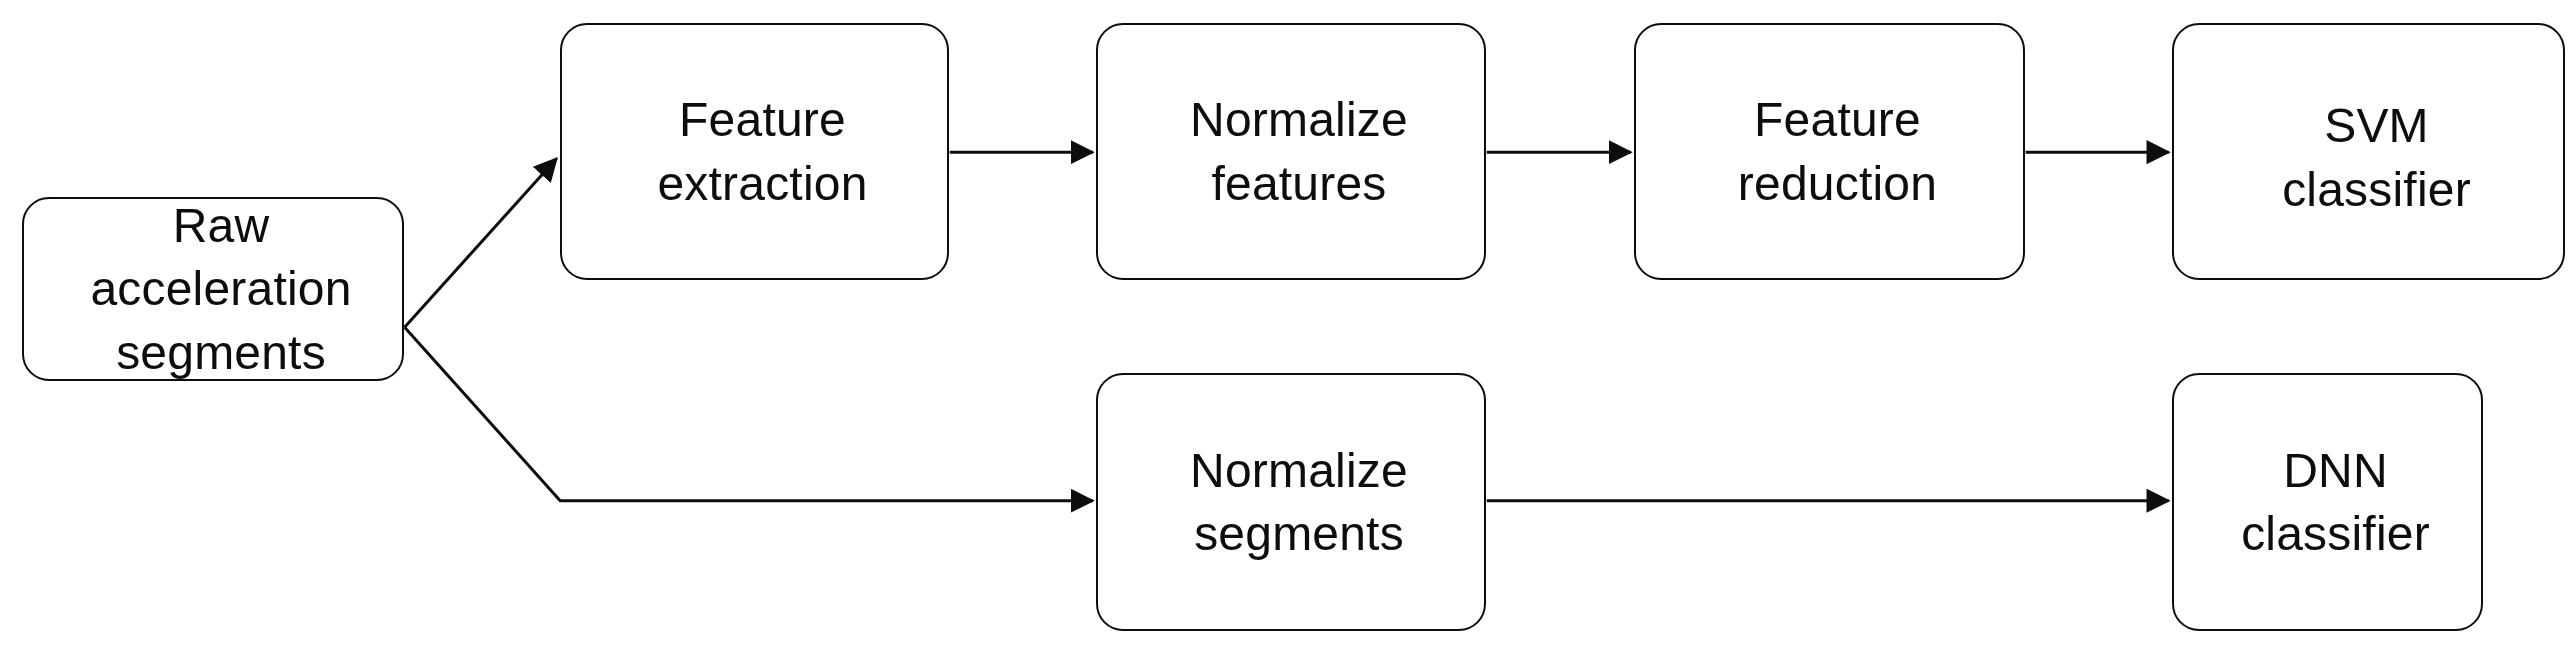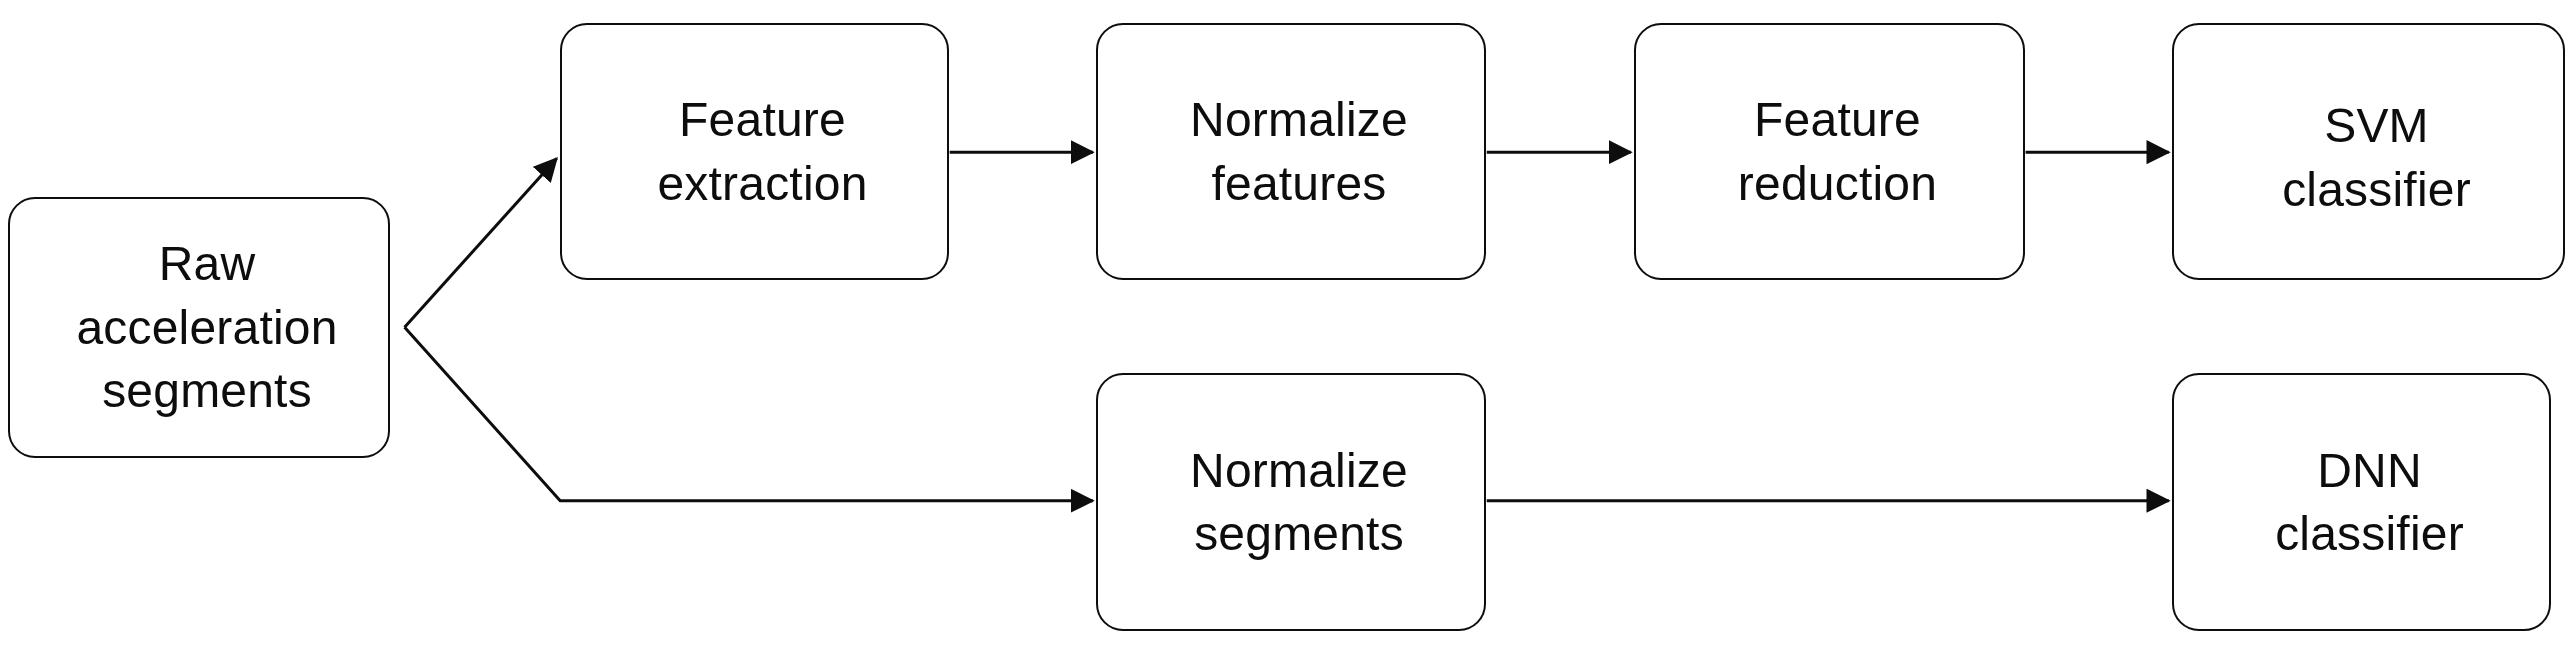--- a/index.html
+++ b/index.html
@@ -66,21 +66,21 @@
 
     <path d="M 1068 171 L 1229 171" fill="none" stroke="#0d0d0d" stroke-width="3.4" marker-end="url(#arrow)"></path>
 
     <path d="M 1672 171 L 1834 171" fill="none" stroke="#0d0d0d" stroke-width="3.4" marker-end="url(#arrow)"></path>
 
     <path d="M 2278 171 L 2439 171" fill="none" stroke="#0d0d0d" stroke-width="3.4" marker-end="url(#arrow)"></path>
 
     <path d="M 1672 563 L 2439 563" fill="none" stroke="#0d0d0d" stroke-width="3.4" marker-end="url(#arrow)"></path>
   </svg>
 
-  <div class="node" style="left: 8px; top: 197px; width: 382px; height: 261px; border-color: rgb(13, 13, 13);">
+  <div class="node" style="left: 22px; top: 197px; width: 382px; height: 184px; border-color: rgb(13, 13, 13);">
     <span class="node-label" style="color: rgb(13, 13, 13);">Raw
 acceleration
 segments</span>
   </div>
 
   <div class="node" style="left: 560px; top: 23px; width: 389px; height: 257px; border-color: rgb(13, 13, 13);">
     <span class="node-label" style="color: rgb(13, 13, 13);">Feature
 extraction</span>
   </div>
 
@@ -97,19 +97,19 @@
   <div class="node" style="left: 2172px; top: 23px; width: 393px; height: 257px; border-color: rgb(13, 13, 13);">
     <span class="node-label" style="color: rgb(13, 13, 13); margin-top: 12px;">SVM
 classifier</span>
   </div>
 
   <div class="node" style="left: 1096px; top: 373px; width: 390px; height: 258px; border-color: rgb(13, 13, 13);">
     <span class="node-label" style="color: rgb(13, 13, 13);">Normalize
 segments</span>
   </div>
 
-  <div class="node" style="left: 2172px; top: 373px; width: 379px; height: 258px; border-color: rgb(13, 13, 13);">
+  <div class="node" style="left: 2172px; top: 373px; width: 311px; height: 258px; border-color: rgb(13, 13, 13);">
     <span class="node-label" style="color: rgb(13, 13, 13);">DNN
 classifier</span>
   </div>
 
 </div>
 
 
 </body></html>

